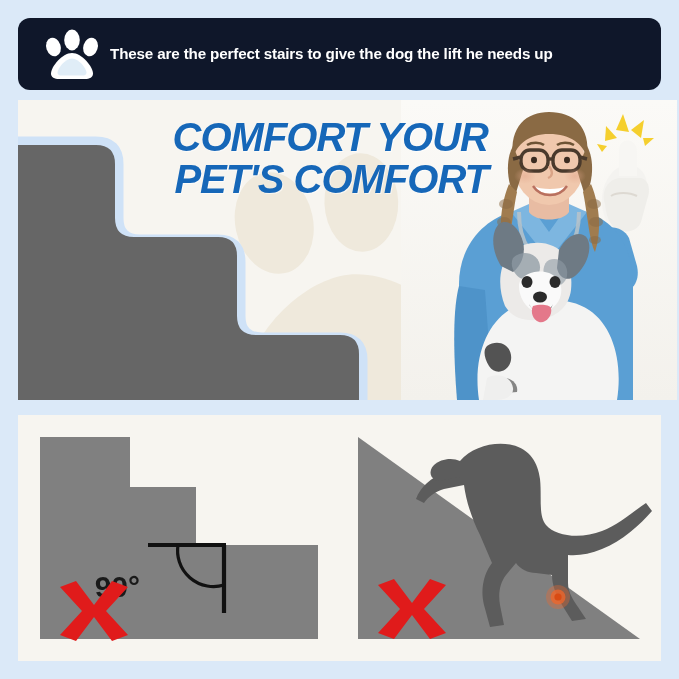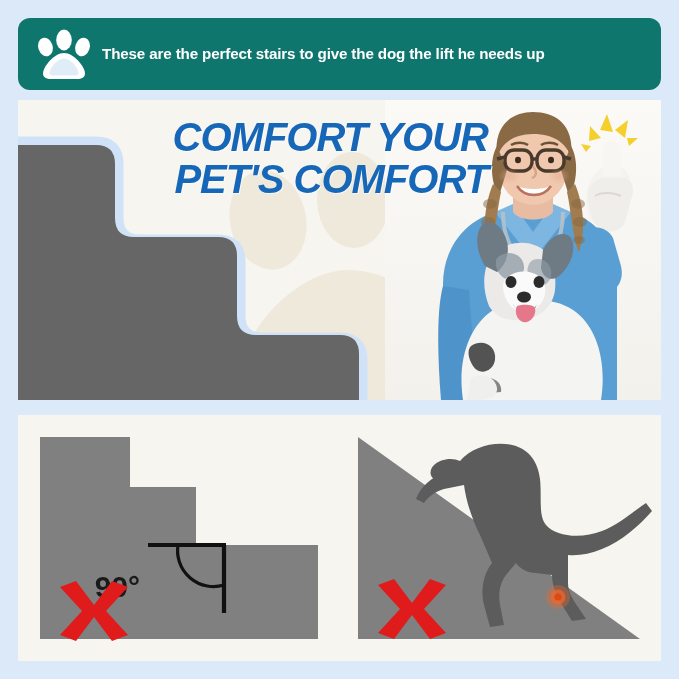--- a/index.html
+++ b/index.html
@@ -6,34 +6,34 @@
   body{
     width:679px;height:679px;overflow:hidden;
     background:#dbe9f8;
     font-family:"Liberation Sans", sans-serif;
   }
   .page{position:relative;width:679px;height:679px;box-sizing:border-box;}
 
   
   .banner{
     position:absolute;left:18px;top:18px;width:643px;height:72px;
-    background:#0f766e;border-radius:12px;
+    background:#0f172a;border-radius:12px;
     display:flex;align-items:center;box-sizing:border-box;
-    padding:0 14px 0 16px;
+    padding:0 14px 0 24px;
   }
   .paw-icon{width:60px;height:54px;flex:0 0 60px;position:relative;}
   .banner-text{
     color:#ffffff;font-weight:bold;font-size:15.2px;line-height:1.48;
     letter-spacing:-0.15px;margin-left:8px;
   }
 
   
   .hero{
     position:absolute;left:18px;top:100px;width:643px;height:300px;
-    background:#f7f5f0;overflow:hidden;
+    background:#f7f5f0;overflow:hidden;padding-left:16px;
   }
   .hero-bg-paws{position:absolute;inset:0;}
   .hero-stairs{position:absolute;left:0;top:0;width:470px;height:300px;}
   .hero-photo{position:absolute;right:0;top:0;width:276px;height:300px;overflow:hidden;}
   .headline{
     position:absolute;left:120px;top:16px;width:350px;
     text-align:right;color:#1667b8;
     font-weight:bold;font-style:italic;font-size:40px;line-height:1.06;
     letter-spacing:-1px;
     text-shadow:1px 1px 0 rgba(255,255,255,.6);

